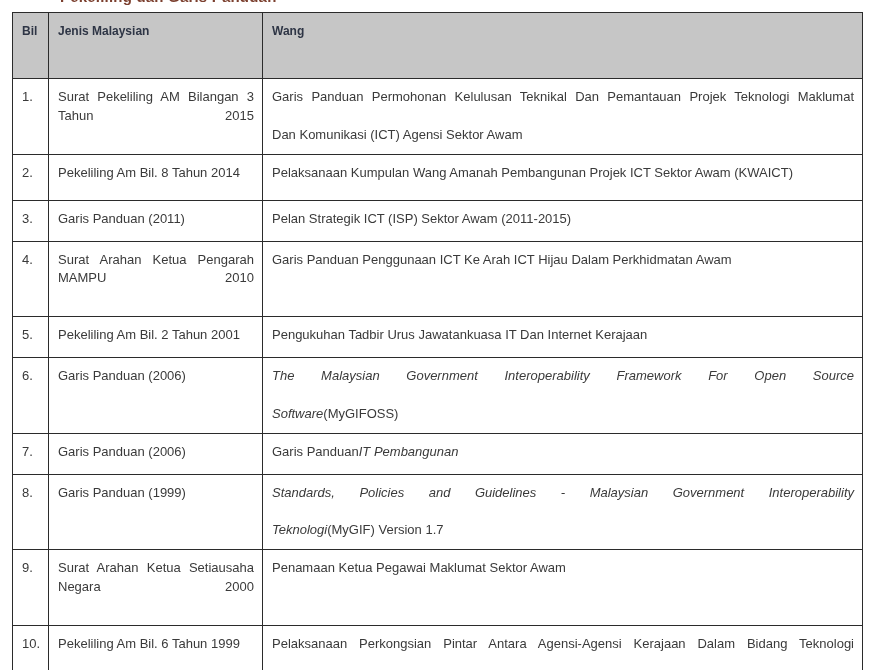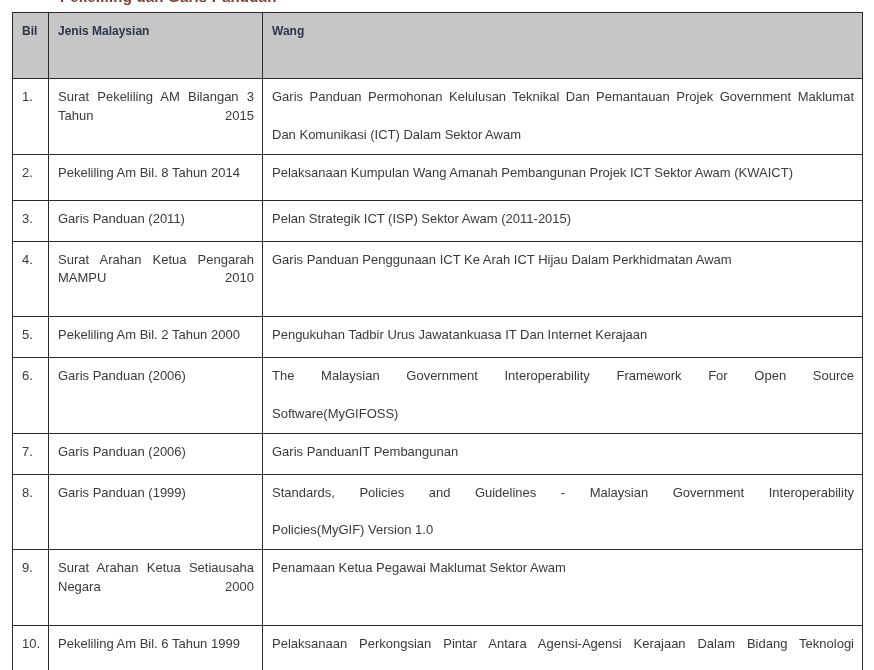--- a/index.html
+++ b/index.html
@@ -92,21 +92,21 @@
   td.justify-all > .jline.stretch {
     text-align: justify;
   }
   td.justify-all > .jline.stretch::after {
     content: "";
     display: inline-block;
     width: 100%;
     height: 0;
   }
 
-  .it { }
+  .it { font-style: italic; }
 
   
   tr.r1 td { height: 42px; }
   tr.r2 td { height: 27px; }
   tr.r3 td { height: 22px; }
   tr.r4 td { height: 52px; }
   tr.r5 td { height: 22px; }
   tr.r6 td { height: 45px; }
   tr.r7 td { height: 22px; }
   tr.r8 td { height: 45px; }
@@ -135,22 +135,22 @@
         </tr>
       </thead>
       <tbody>
 
         <tr class="r1">
           <td class="bil">1.</td>
           <td class="jenis justify-all">
               <span class="jline stretch">Surat Pekeliling AM Bilangan 3 Tahun 2015</span>
             </td>
           <td class="nama justify-all">
-              <span class="jline stretch">Garis Panduan Permohonan Kelulusan Teknikal Dan Pemantauan Projek Government Maklumat</span>
-              <span class="jline">Dan Komunikasi (ICT) Dalam Sektor Awam</span>
+              <span class="jline stretch">Garis Panduan Permohonan Kelulusan Teknikal Dan Pemantauan Projek Teknologi Maklumat</span>
+              <span class="jline">Dan Komunikasi (ICT) Agensi Sektor Awam</span>
             </td>
         </tr>
 
         <tr class="r2">
           <td class="bil">2.</td>
           <td class="jenis">Pekeliling Am Bil. 8 Tahun 2014</td>
           <td class="nama">Pelaksanaan Kumpulan Wang Amanah Pembangunan Projek ICT Sektor Awam (KWAICT)</td>
         </tr>
 
         <tr class="r3">
@@ -162,21 +162,21 @@
         <tr class="r4">
           <td class="bil">4.</td>
           <td class="jenis justify-all">
               <span class="jline stretch">Surat Arahan Ketua Pengarah MAMPU 2010</span>
             </td>
           <td class="nama">Garis Panduan Penggunaan ICT Ke Arah ICT Hijau Dalam Perkhidmatan Awam</td>
         </tr>
 
         <tr class="r5">
           <td class="bil">5.</td>
-          <td class="jenis">Pekeliling Am Bil. 2 Tahun 2000</td>
+          <td class="jenis">Pekeliling Am Bil. 2 Tahun 2001</td>
           <td class="nama">Pengukuhan Tadbir Urus Jawatankuasa IT Dan Internet Kerajaan</td>
         </tr>
 
         <tr class="r6">
           <td class="bil">6.</td>
           <td class="jenis">Garis Panduan (2006)</td>
           <td class="nama justify-all">
               <span class="jline stretch it">The Malaysian Government Interoperability Framework For Open Source</span>
               <span class="jline"><span class="it">Software</span><span>(MyGIFOSS)</span></span>
             </td>
@@ -186,21 +186,21 @@
           <td class="bil">7.</td>
           <td class="jenis">Garis Panduan (2006)</td>
           <td class="nama"><span>Garis Panduan</span><span class="it">IT Pembangunan</span></td>
         </tr>
 
         <tr class="r8">
           <td class="bil">8.</td>
           <td class="jenis">Garis Panduan (1999)</td>
           <td class="nama justify-all">
               <span class="jline stretch it">Standards, Policies and Guidelines - Malaysian Government Interoperability</span>
-              <span class="jline"><span class="it">Policies</span><span>(MyGIF) Version 1.0</span></span>
+              <span class="jline"><span class="it">Teknologi</span><span>(MyGIF) Version 1.7</span></span>
             </td>
         </tr>
 
         <tr class="r9">
           <td class="bil">9.</td>
           <td class="jenis justify-all">
               <span class="jline stretch">Surat Arahan Ketua Setiausaha Negara 2000</span>
             </td>
           <td class="nama">Penamaan Ketua Pegawai Maklumat Sektor Awam</td>
         </tr>

